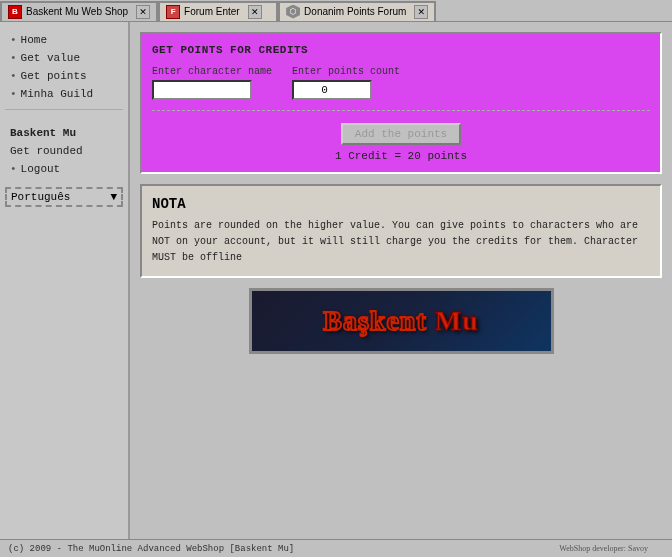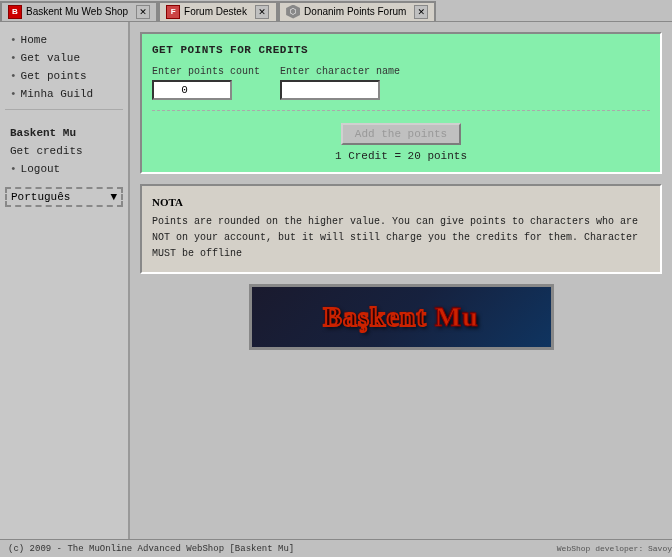--- a/index.html
+++ b/index.html
@@ -127,21 +127,21 @@
     
     .content-area {
       flex: 1;
       padding: 10px;
       background: #c0c0c0;
       overflow-y: auto;
     }
 
     
     .panel {
-      background: #86efac;
+      background: #d946ef;
       border: 2px solid #888;
       border-right-color: #fff;
       border-bottom-color: #fff;
       padding: 10px;
       margin-bottom: 10px;
     }
     .panel-title {
       font-size: 11px;
       font-weight: bold;
       font-family: 'Courier New', monospace;
@@ -218,22 +218,22 @@
 
     .nota-panel {
       background: #d4d0c8;
       border: 2px solid #888;
       border-right-color: #fff;
       border-bottom-color: #fff;
       padding: 10px;
       margin-bottom: 10px;
     }
     .nota-title {
-      font-family: Liberation Serif, serif;
-      font-size: 11px;
+      font-family: Liberation Mono, monospace;
+      font-size: 14px;
       font-weight: bold;
       margin-bottom: 6px;
       text-transform: uppercase;
     }
     .nota-text {
       font-family: Liberation Mono, monospace;
       font-size: 10px;
       line-height: 1.6;
       color: #222;
     }
@@ -280,37 +280,38 @@
       font-family: 'Courier New', monospace;
       font-size: 9px;
       color: #333;
       position: absolute;
       bottom: 0;
       left: 0;
       right: 0;
     }
     .status-bar .right-text {
       position: absolute;
-      right: 0;
+      right: 24px;
       font-size: 8px;
       color: #555;
+      font-family: Liberation Serif, serif;
     }
   </style>
 </head>
 <body>
 
 <div class="title-bar">
   <div class="tab active">
     <div class="tab-icon">B</div>
     <span>Baskent Mu Web Shop</span>
     <div class="tab-close">✕</div>
   </div>
   <div class="tab">
     <div class="tab-icon" style="background:#c44;">F</div>
-    <span>Forum Destek</span>
+    <span>Forum Enter</span>
     <div class="tab-close">✕</div>
   </div>
   <div class="tab">
     <div class="tab-icon-shield">⬡</div>
     <span>Donanim Points Forum</span>
     <div class="tab-close">✕</div>
   </div>
 </div>
 
 <div class="main-container">
@@ -330,44 +331,44 @@
     </div>
     <div class="sidebar-item">
       <span class="bullet">•</span>
       <span>Minha Guild</span>
     </div>
     <hr class="sidebar-separator">
     <div class="sidebar-item section-header">
       <span>Baskent Mu</span>
     </div>
     <div class="sidebar-item">
-      <span>Get credits</span>
+      <span>Get rounded</span>
     </div>
     <div class="sidebar-item">
       <span class="bullet">•</span>
       <span>Logout</span>
     </div>
     <div class="lang-dropdown">
       <span>Português</span>
       <span>▼</span>
     </div>
   </div>
 
   <div class="content-area">
 
     <div class="panel">
       <div class="panel-title">Get Points For Credits</div>
       <div class="form-row">
         <div class="form-group">
+          <label class="form-label">Enter character name</label>
+          <input class="form-input" type="text" value="" style="">
+        </div>
+        <div class="form-group">
           <label class="form-label">Enter points count</label>
           <input class="form-input form-input-number" type="number" value="0" style="">
-        </div>
-        <div class="form-group">
-          <label class="form-label">Enter character name</label>
-          <input class="form-input" type="text" value="" style="">
         </div>
       </div>
       <hr class="divider-dashed">
       <div class="btn-row">
         <button class="btn disabled" disabled="">Add the points</button>
         <div class="credit-info">
           <span>1 Credit = </span><strong>20</strong><span> points</span>
         </div>
       </div>
     </div>

